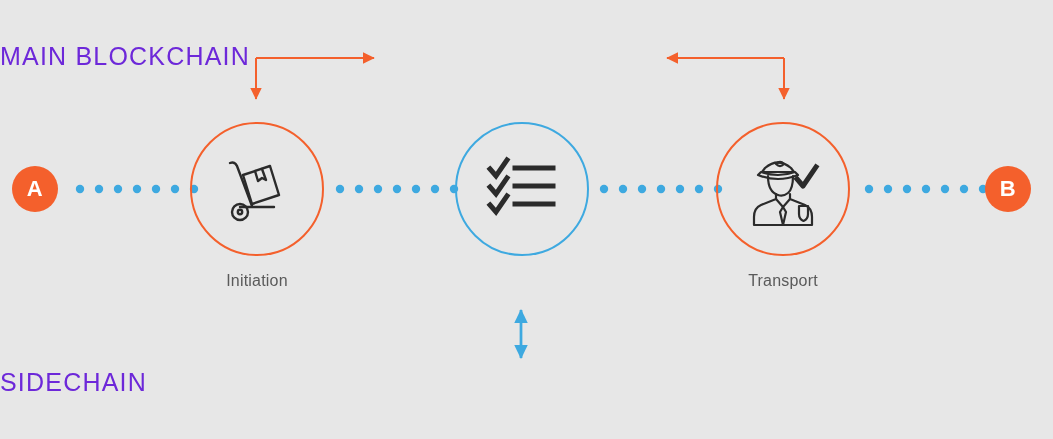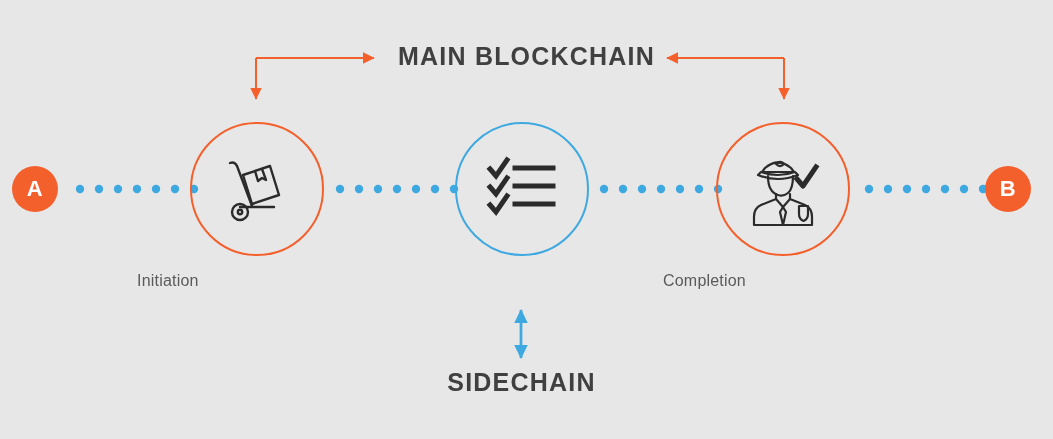--- a/index.html
+++ b/index.html
@@ -70,37 +70,37 @@
     justify-content: center;
   }
   #node-icon-0 { left: 190px; top: 122px; }
   #node-icon-1 { left: 455px; top: 122px; }
   #node-icon-2 { left: 716px; top: 122px; }
 
   
   .node-label {
     position: absolute;
     width: 240px;
+    text-align: center;
     font-size: 16px;
     color: #5a5a5a;
     font-family: "Liberation Sans", sans-serif;
     letter-spacing: 0.2px;
     white-space: nowrap;
   }
   #node-label-0 { left: 137px; top: 272px; }
   #node-label-1 { left: 402px; top: 272px; }
   #node-label-2 { left: 663px; top: 272px; }
 
   
   .chain-title {
     position: absolute;
-    text-align: center;
     font-size: 25px;
-    font-weight: bold;
-    color: #404040;
+    font-weight: normal;
+    color: #6d28d9;
     letter-spacing: 1.2px;
     white-space: nowrap;
   }
   #main-chain-title {
     left: 0px;
     top: 42px;
     width: 1053px;
   }
   #side-chain-title {
     left: 0px;
@@ -228,15 +228,15 @@
       <path d="M33 45 v5 l-15 6 q-7 3 -7 12 v8 h58 v-8 q0 -9 -7 -12 l-15 -6 v-5"></path>
 
       <path d="M33 50 L40 58 L47 50"></path>
       <path d="M40 58 l-3 5 l3 13 l3 -13 z"></path>
 
       <path d="M56 57 h9 v8 q0 5 -4.5 7 q-4.5 -2 -4.5 -7 z"></path>
 
       <path d="M54 30 L60 37 L73 18" stroke-width="5" stroke-linecap="square"></path>
     </svg>
   </div>
-  <div class="node-label" id="node-label-2">Completion</div>
+  <div class="node-label" id="node-label-2">Transport</div>
 
 </div>
 
 </body></html>

